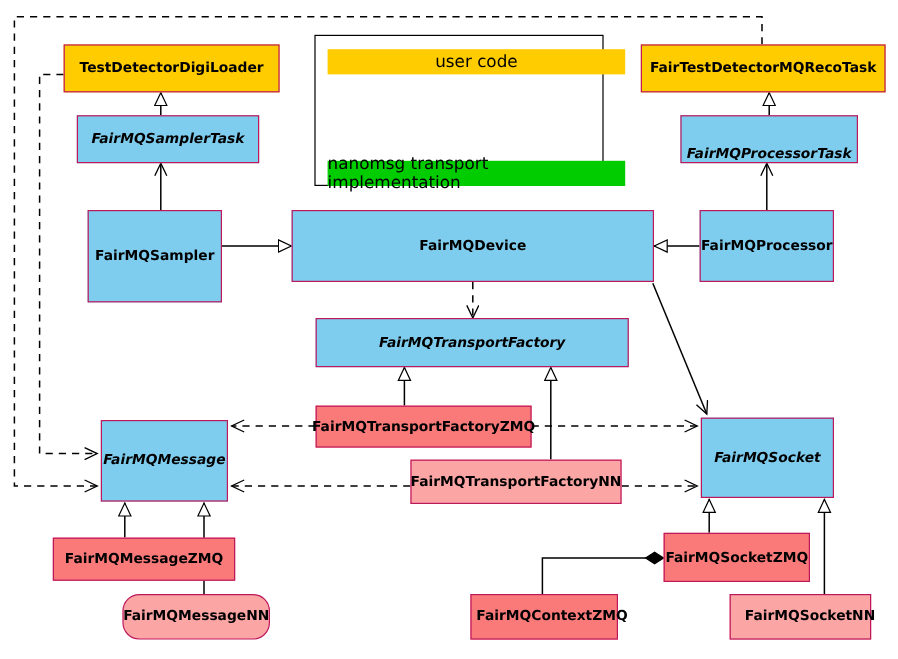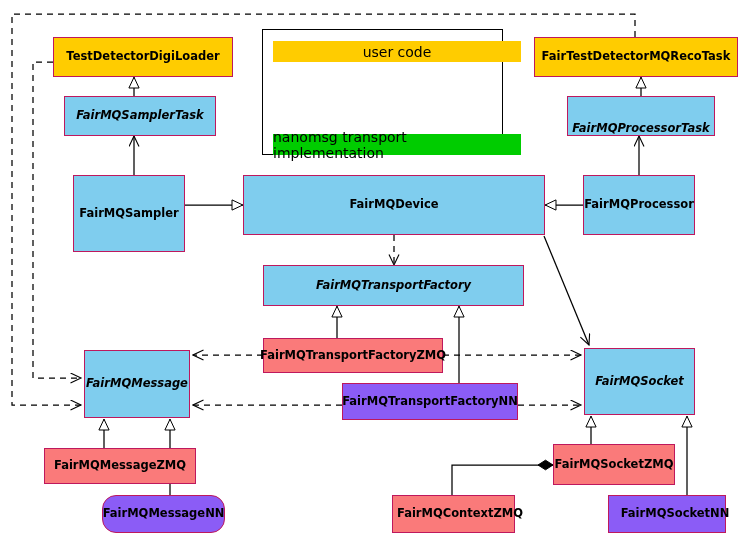--- a/index.html
+++ b/index.html
@@ -21,21 +21,21 @@
     line-height:1.15;
     font-size:11.5px;
     font-weight:bold;
     color:#000000;
     z-index:3;
   }
   .node.abstract{font-style:italic;}
   .usercode{background:#ffcc00;}
   .framework{background:#7fcdee;}
   .zmq{background:#fa7a7a;}
-  .nn{background:#8b5cf6;}
+  .nn{background:#fca5a5;}
 
   #legend-box{
     position:absolute;
     left:262px;top:29px;width:241px;height:126px;
     background:#ffffff;
     border:1px solid #000000;
     box-sizing:border-box;
     z-index:4;
   }
   .legend-row{

